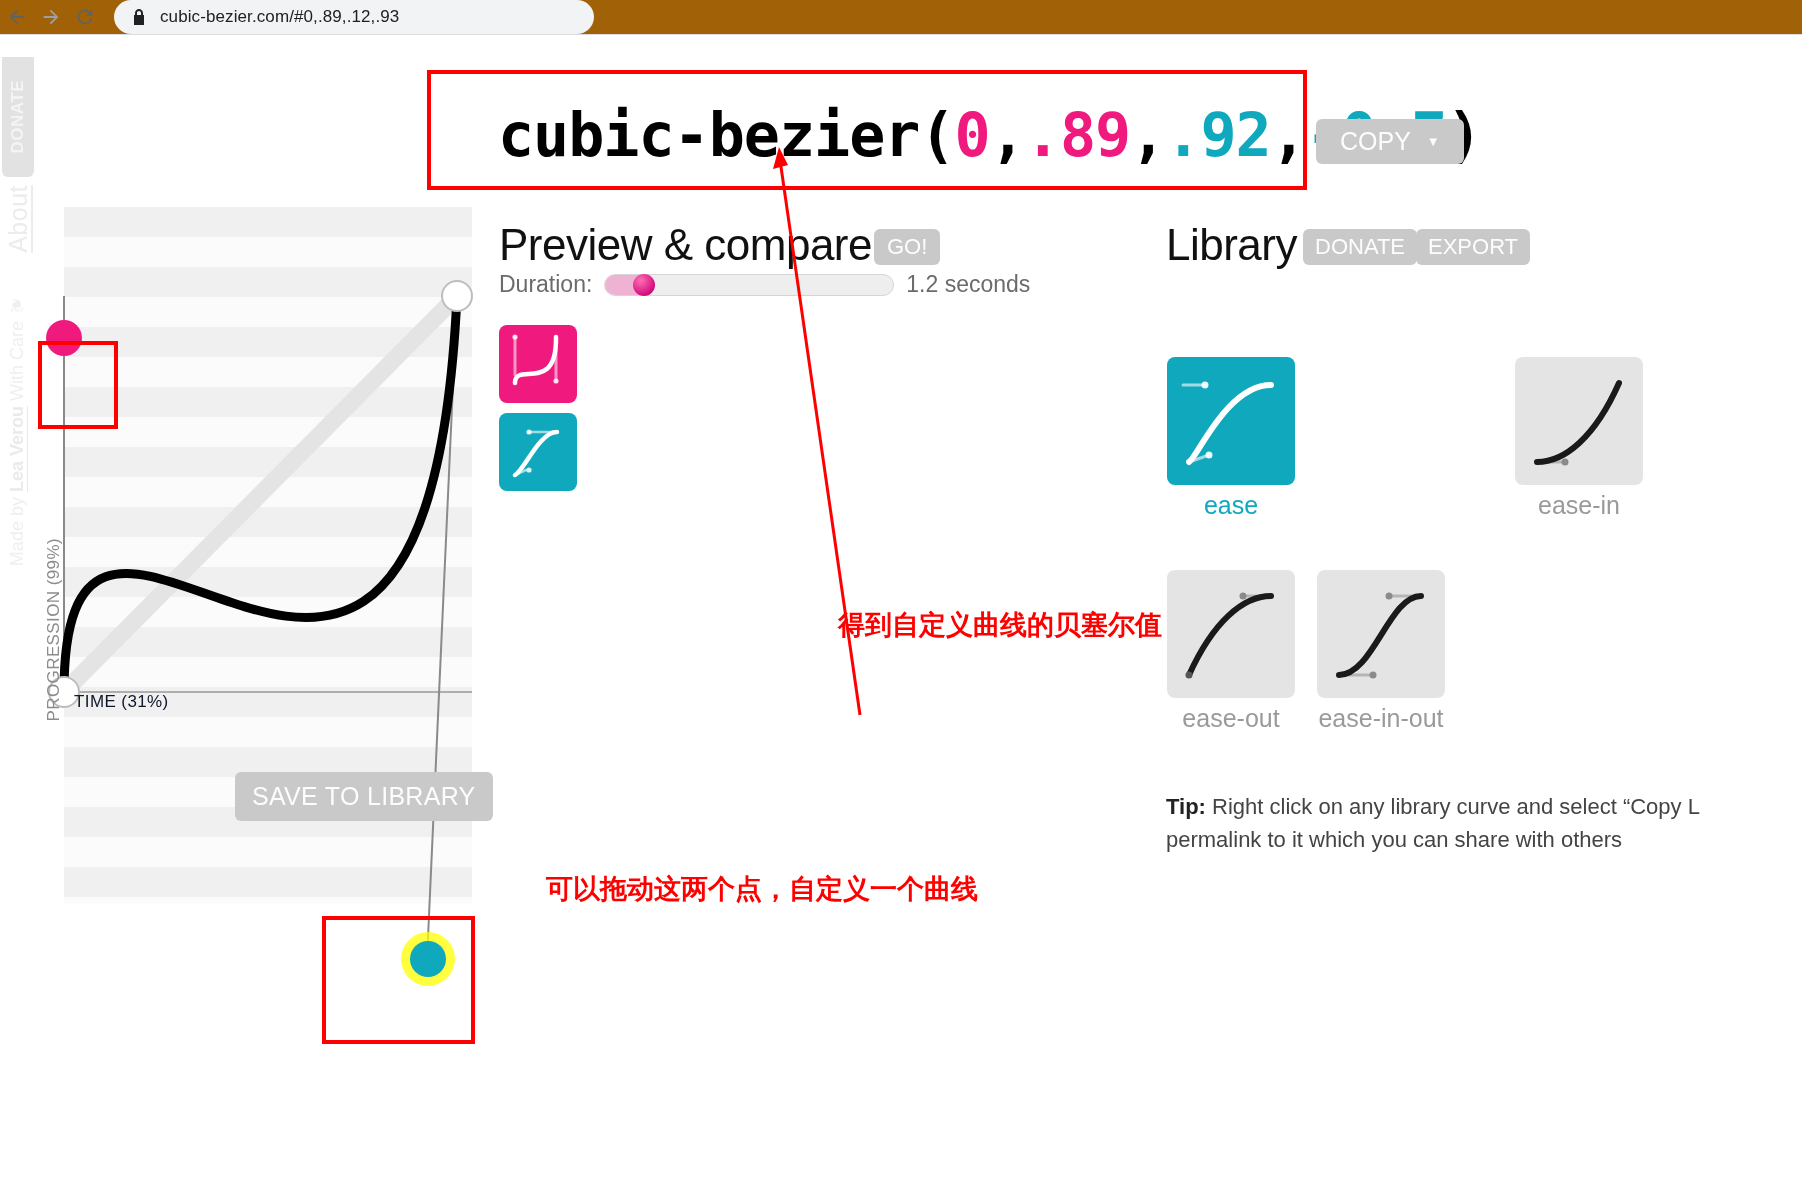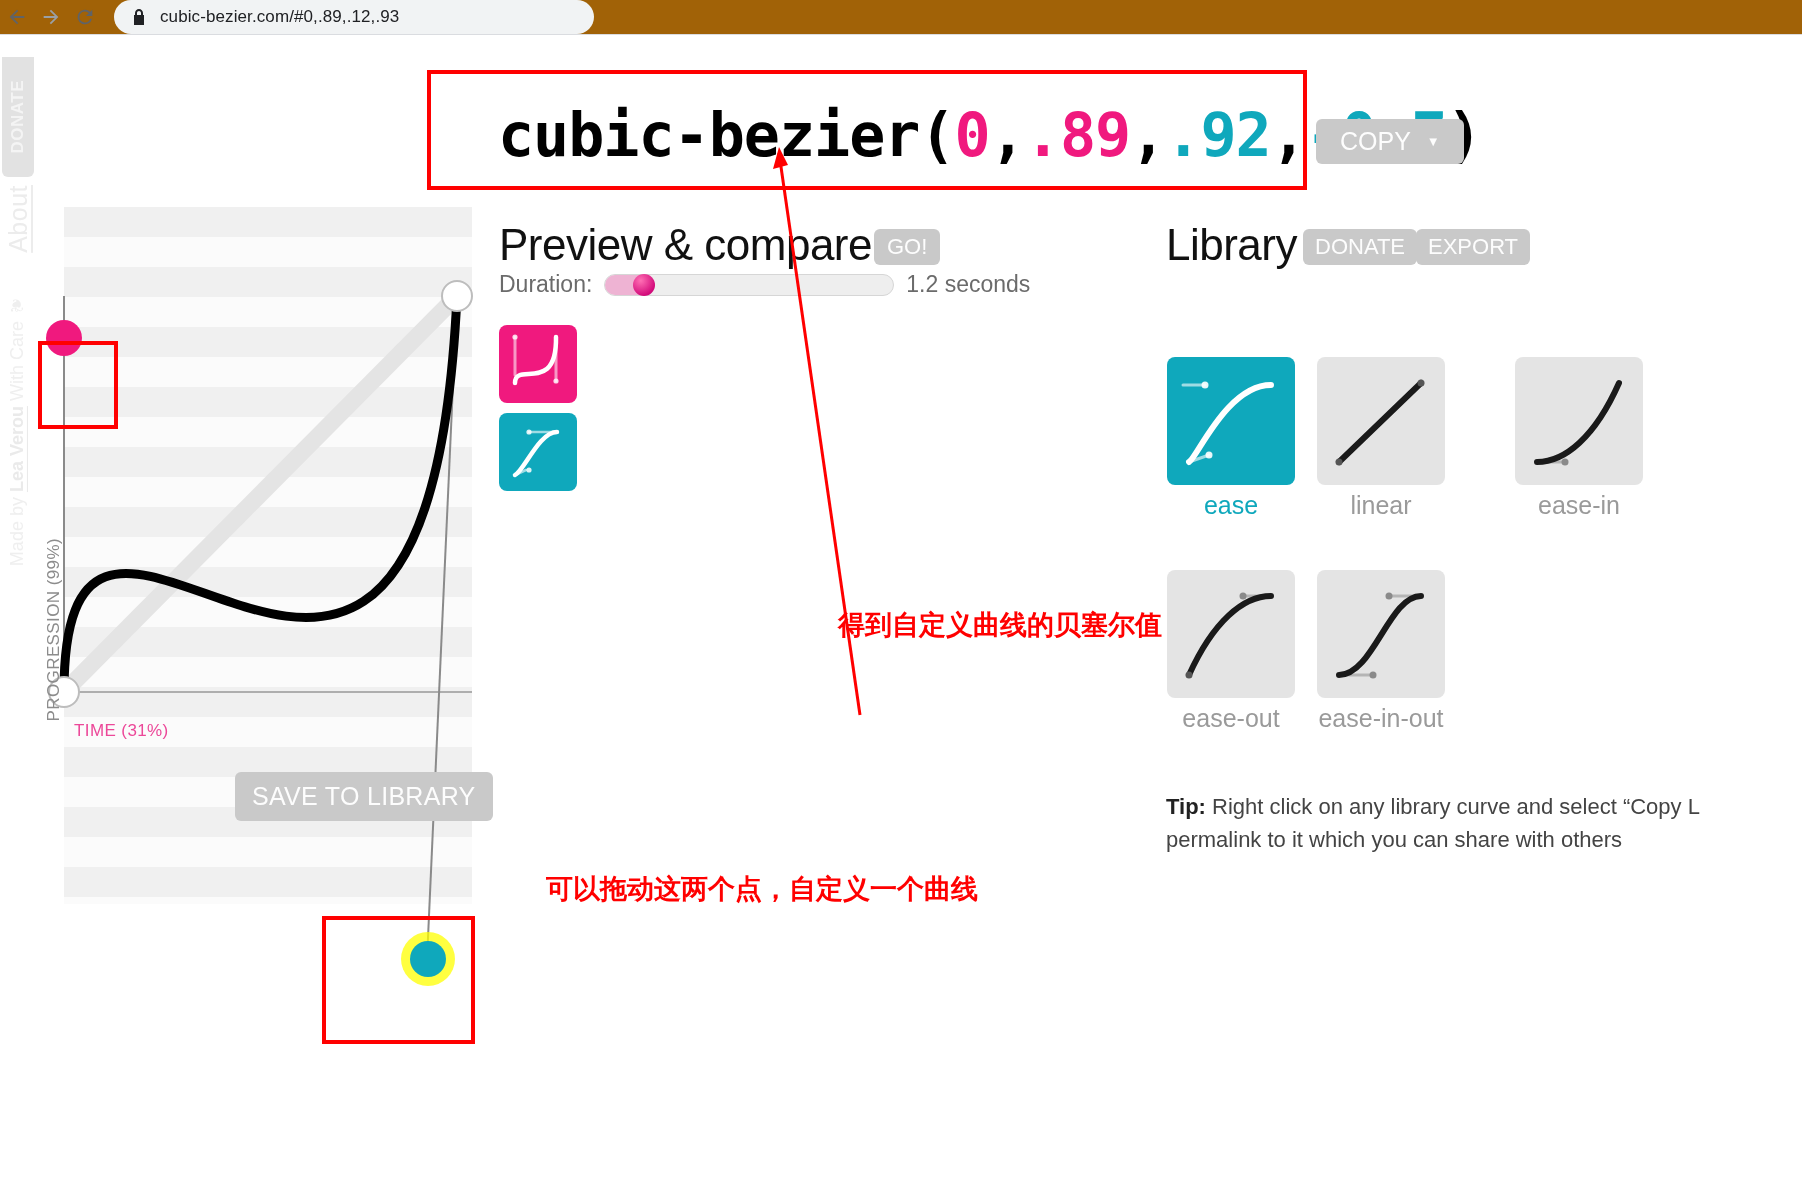--- a/index.html
+++ b/index.html
@@ -111,22 +111,22 @@
   }
 
   #axis-label-progression {
     position:absolute; left:44px; top:503px;
     writing-mode: vertical-rl;
     transform: rotate(180deg);
     font-size:17px; color:#8c8c8c;
     letter-spacing:.4px;
   }
   #axis-label-time {
-    position:absolute; left:74px; top:686px;
-    font-size:17px; color:#ec4899;
+    position:absolute; left:74px; top:657px;
+    font-size:17px; color:#0f172a;
     letter-spacing:.4px;
   }
 
   
   .red-rect { position:absolute; border:4px solid #ff0000; }
   #rect-title   { left:427px; top:35px;  width:880px;  height:120px; }
   #rect-p1      { left:38px;  top:306px; width:80px;   height:88px; }
   #rect-p2      { left:322px; top:881px; width:153px;  height:128px; }
 
   
@@ -399,30 +399,20 @@
         <line x1="16" y1="28" x2="38" y2="28" stroke="#ffffff" stroke-width="3" opacity=".6" stroke-linecap="round"></line>
         <line x1="22" y1="105" x2="42" y2="98" stroke="#ffffff" stroke-width="3" opacity=".6" stroke-linecap="round"></line>
         <path d="M22 105 C30 101 60 28 104 28" fill="none" stroke="#ffffff" stroke-width="6" stroke-linecap="round"></path>
         <circle cx="38" cy="28" r="3.5" fill="#ffffff" opacity=".9"></circle>
         <circle cx="42" cy="98" r="3.5" fill="#ffffff" opacity=".9"></circle>
       </svg>
     </div>
     <div class="lib-label active">ease</div>
   </div>
 
-  <div class="lib-item" id="lib-linear">
-    <div class="lib-thumb">
-      <svg width="128" height="128" viewBox="0 0 128 128">
-        <path d="M22 105 L104 26" fill="none" stroke="#1a1a1a" stroke-width="6" stroke-linecap="round"></path>
-        <circle cx="22" cy="105" r="3.5" fill="#555"></circle>
-        <circle cx="104" cy="26" r="3.5" fill="#555"></circle>
-      </svg>
-    </div>
-    <div class="lib-label">linear</div>
-  </div>
 
   <div class="lib-item" id="lib-ease-in">
     <div class="lib-thumb">
       <svg width="128" height="128" viewBox="0 0 128 128">
         <line x1="22" y1="105" x2="50" y2="105" stroke="#b5b5b5" stroke-width="3" stroke-linecap="round"></line>
         <path d="M22 105 C50 105 80 80 104 26" fill="none" stroke="#1a1a1a" stroke-width="6" stroke-linecap="round"></path>
         <circle cx="50" cy="105" r="3.5" fill="#8a8a8a"></circle>
       </svg>
     </div>
     <div class="lib-label">ease-in</div>

